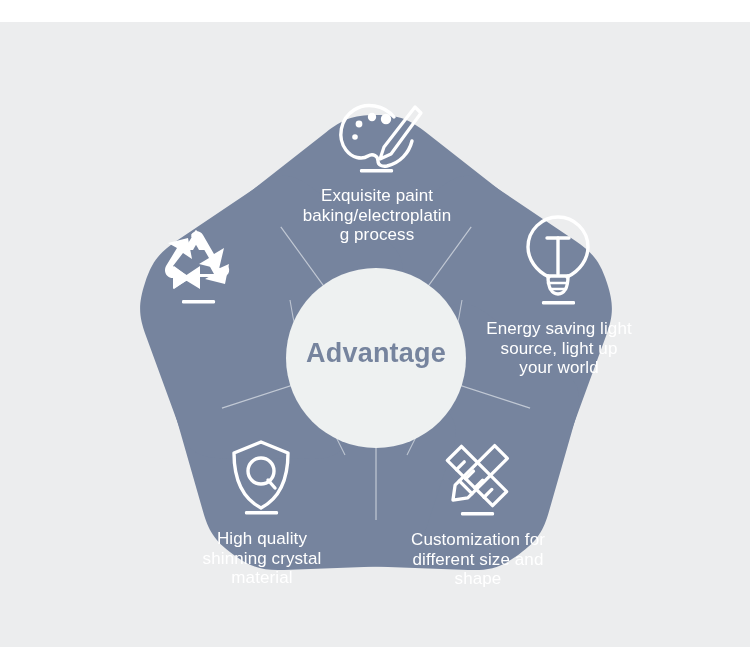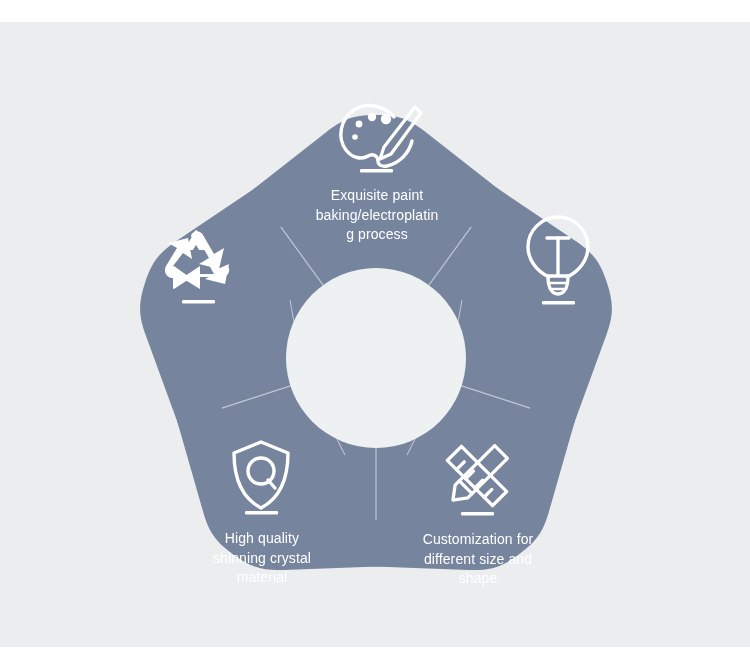--- a/index.html
+++ b/index.html
@@ -30,21 +30,21 @@
   #diagram {
     position: absolute;
     left: 0;
     top: 0;
     width: 750px;
     height: 667px;
   }
   .petal-label {
     position: absolute;
     color: #ffffff;
-    font-size: 14px;
+    font-size: 17px;
     line-height: 19.5px;
     text-align: center;
     white-space: pre-line;
     letter-spacing: 0.1px;
   }
   #center-title {
     position: absolute;
     left: 286px;
     top: 338px;
     width: 180px;
@@ -193,23 +193,27 @@
       <rect x="245" y="511" width="33" height="3.4" rx="1.2"></rect>
       <rect x="461" y="512" width="33" height="3.4" rx="1.2"></rect>
     </g>
   </svg>
 
   <div class="petal-label" id="label-top">Exquisite paint
 baking/electroplatin
 g process</div>
 
 
+  <div class="petal-label" id="label-right">Energy saving light
+source, light up
+your world</div>
 
   <div class="petal-label" id="label-bl">High quality
 shinning crystal
 material</div>
 
   <div class="petal-label" id="label-br">Customization for
 different size and
 shape</div>
 
+  <div id="center-title">Advantage</div>
 
 </div>
 
 </body></html>

